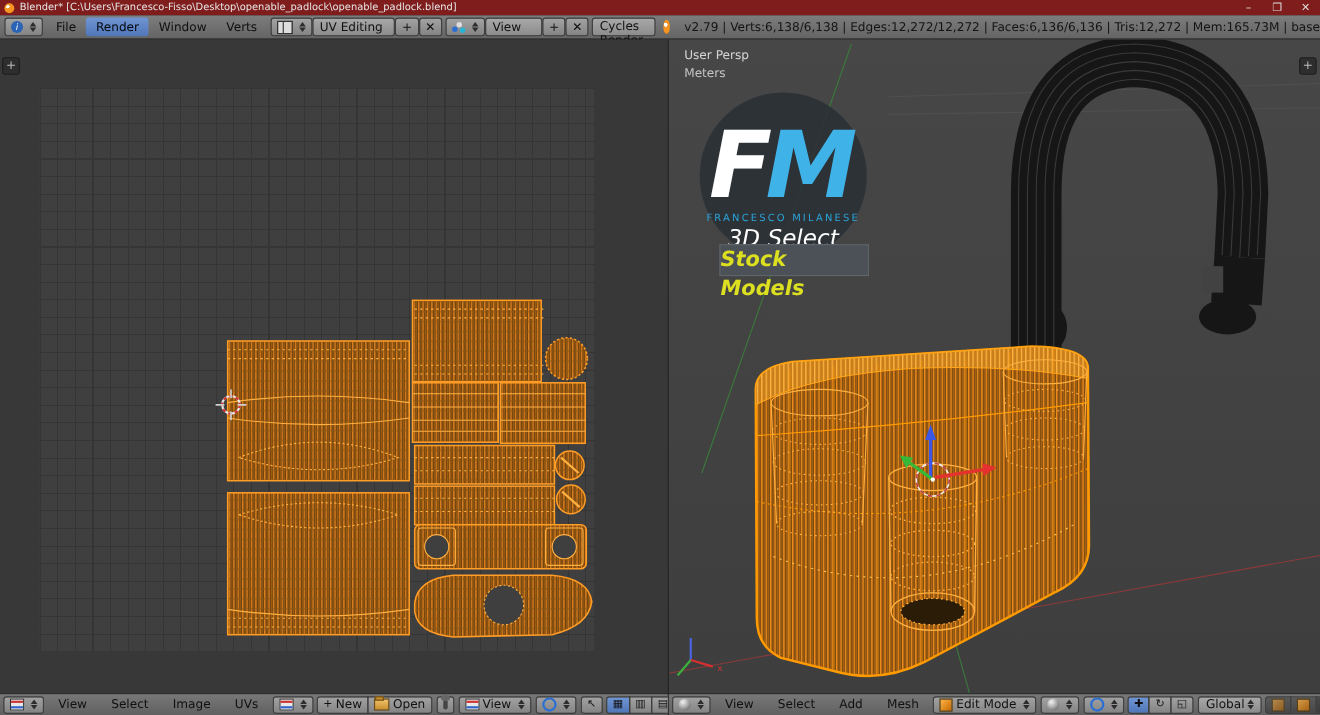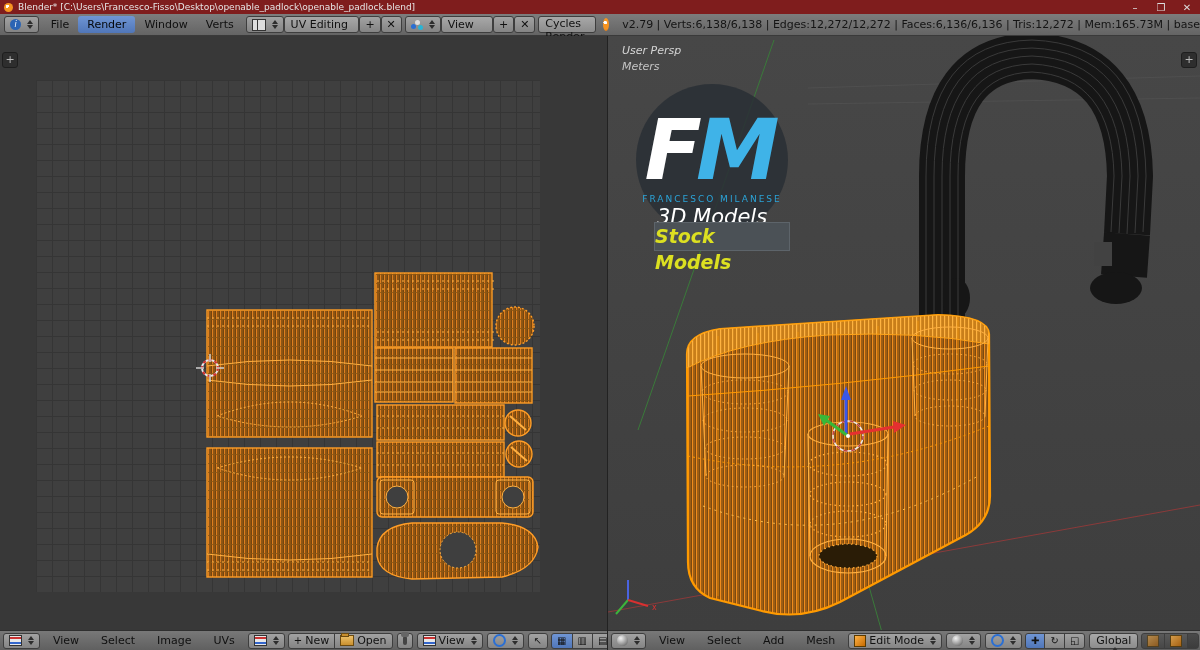--- a/index.html
+++ b/index.html
@@ -43,21 +43,21 @@
   .stats{margin-left:8px;white-space:nowrap;color:#141414;}
   .sep{width:6px;}
   
   .uvpane{position:absolute;left:0;top:36px;width:607px;height:594px;background:#383838;overflow:hidden;}
   .uvgrid{position:absolute;left:36px;top:44px;width:504px;height:512px;background:#3f3f3f;
           background-image:repeating-linear-gradient(to right,#353535 0 1px,transparent 1px 16px),
                            repeating-linear-gradient(to bottom,#353535 0 1px,transparent 1px 16px);}
   .v3dpane{position:absolute;left:608px;top:36px;width:592px;height:594px;overflow:hidden;
            background:linear-gradient(#474747,#3e3e3e);}
   .panesvg{position:absolute;left:0;top:0;}
-  .ovl{position:absolute;color:#d5d5d5;font-size:11px;font-style:italic;}
+  .ovl{position:absolute;color:#d5d5d5;font-size:11px;}
   .cornerplus{position:absolute;width:14px;height:14px;background:#2e2e2e;border:1px solid #1e1e1e;border-radius:3px;
               color:#bbb;font-size:11px;line-height:13px;text-align:center;}
   
   .fmcircle{position:absolute;left:28px;top:48px;width:152px;height:152px;border-radius:50%;
             background:rgba(42,48,54,.88);text-align:center;}
   .fmrow{display:flex;justify-content:center;align-items:flex-end;height:92px;margin-top:14px;}
   .fmF{font-size:84px;font-weight:bold;font-style:italic;color:#fff;line-height:80px;}
   .fmM{font-size:84px;font-weight:bold;font-style:italic;color:#3fb3e8;line-height:80px;margin-left:-6px;}
   .fmname{color:#2ba4d8;font-size:9px;letter-spacing:2px;margin-top:4px;white-space:nowrap;}
   .fmline2{color:#fff;font-size:21px;font-style:italic;margin-top:1px;}
@@ -307,21 +307,21 @@
 
     <span class="ovl" style="left:14px;top:8px;">User Persp</span>
     <span class="ovl" style="left:14px;top:24px;color:#c4c4c4;">Meters</span>
 
     <div class="fmcircle">
       <div class="fmrow">
         <span class="fmF">F</span>
         <span class="fmM">M</span>
       </div>
       <div class="fmname">FRANCESCO MILANESE</div>
-      <div class="fmline2">3D Models</div>
+      <div class="fmline2">3D Select</div>
     </div>
     <div class="fmbadge">Stock Models</div>
 
     <span class="ovl" style="left:36px;top:595px;color:#cfcfcf;">(1) base</span>
     <span class="cornerplus" style="right:3px;top:16px;">+</span>
   </div>
 
   <div class="footer" style="left:0;width:607px;">
     <span class="btn">
       <span class="imgicon"></span>
@@ -425,21 +425,21 @@
       <span class="btn activeblue">
           <span class="glyph">✚</span>
         </span>
       <span class="btn">
           <span class="glyph">↻</span>
         </span>
       <span class="btn">
           <span class="glyph">◱</span>
         </span>
     </span>
-    <span class="field" style="width:74px;justify-content:flex-start;flex-direction:column;">
+    <span class="field" style="width:74px;justify-content:center;">
       <span>Global</span>
       <span class="updn">
           <i class="u"></i>
           <i class="d"></i>
         </span>
     </span>
     <span class="grp">
       <span class="btn dark">
           <span class="cubeicon" style="opacity:.55"></span>
         </span>

